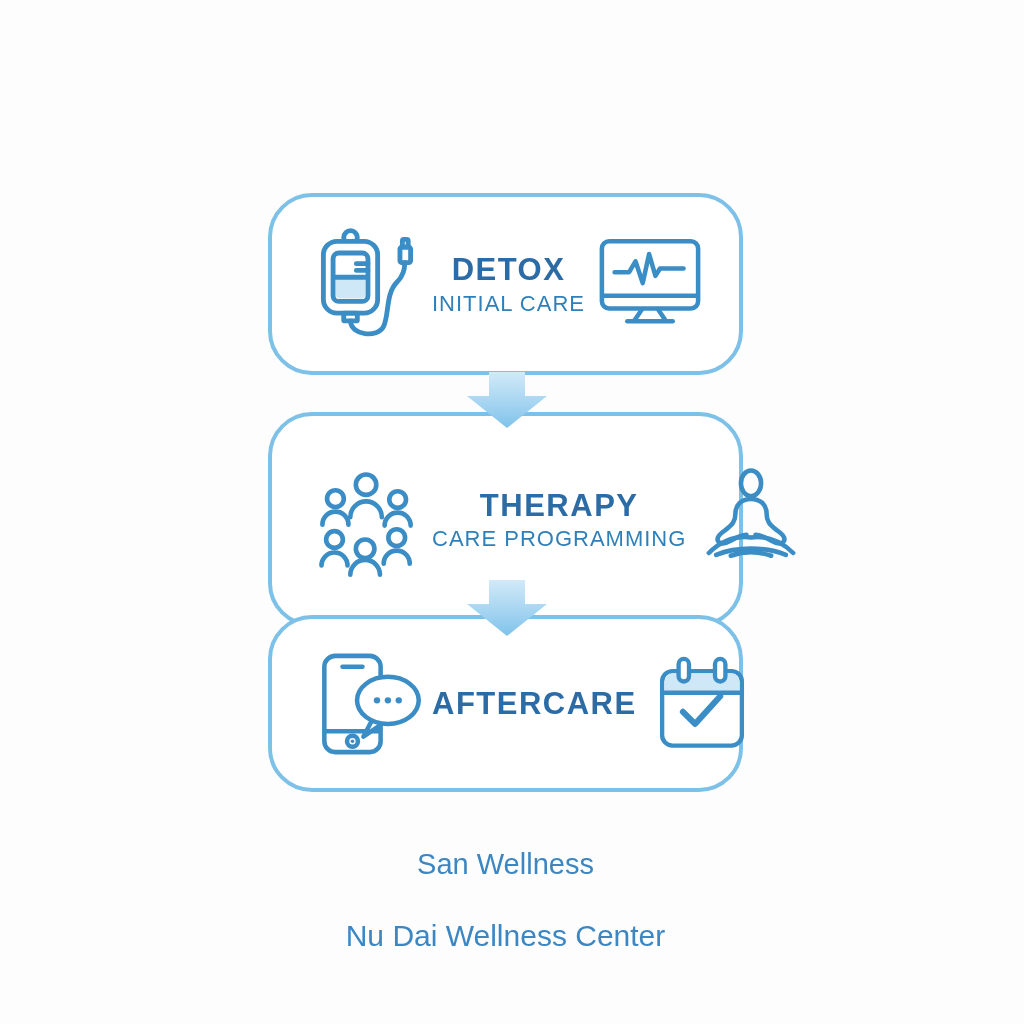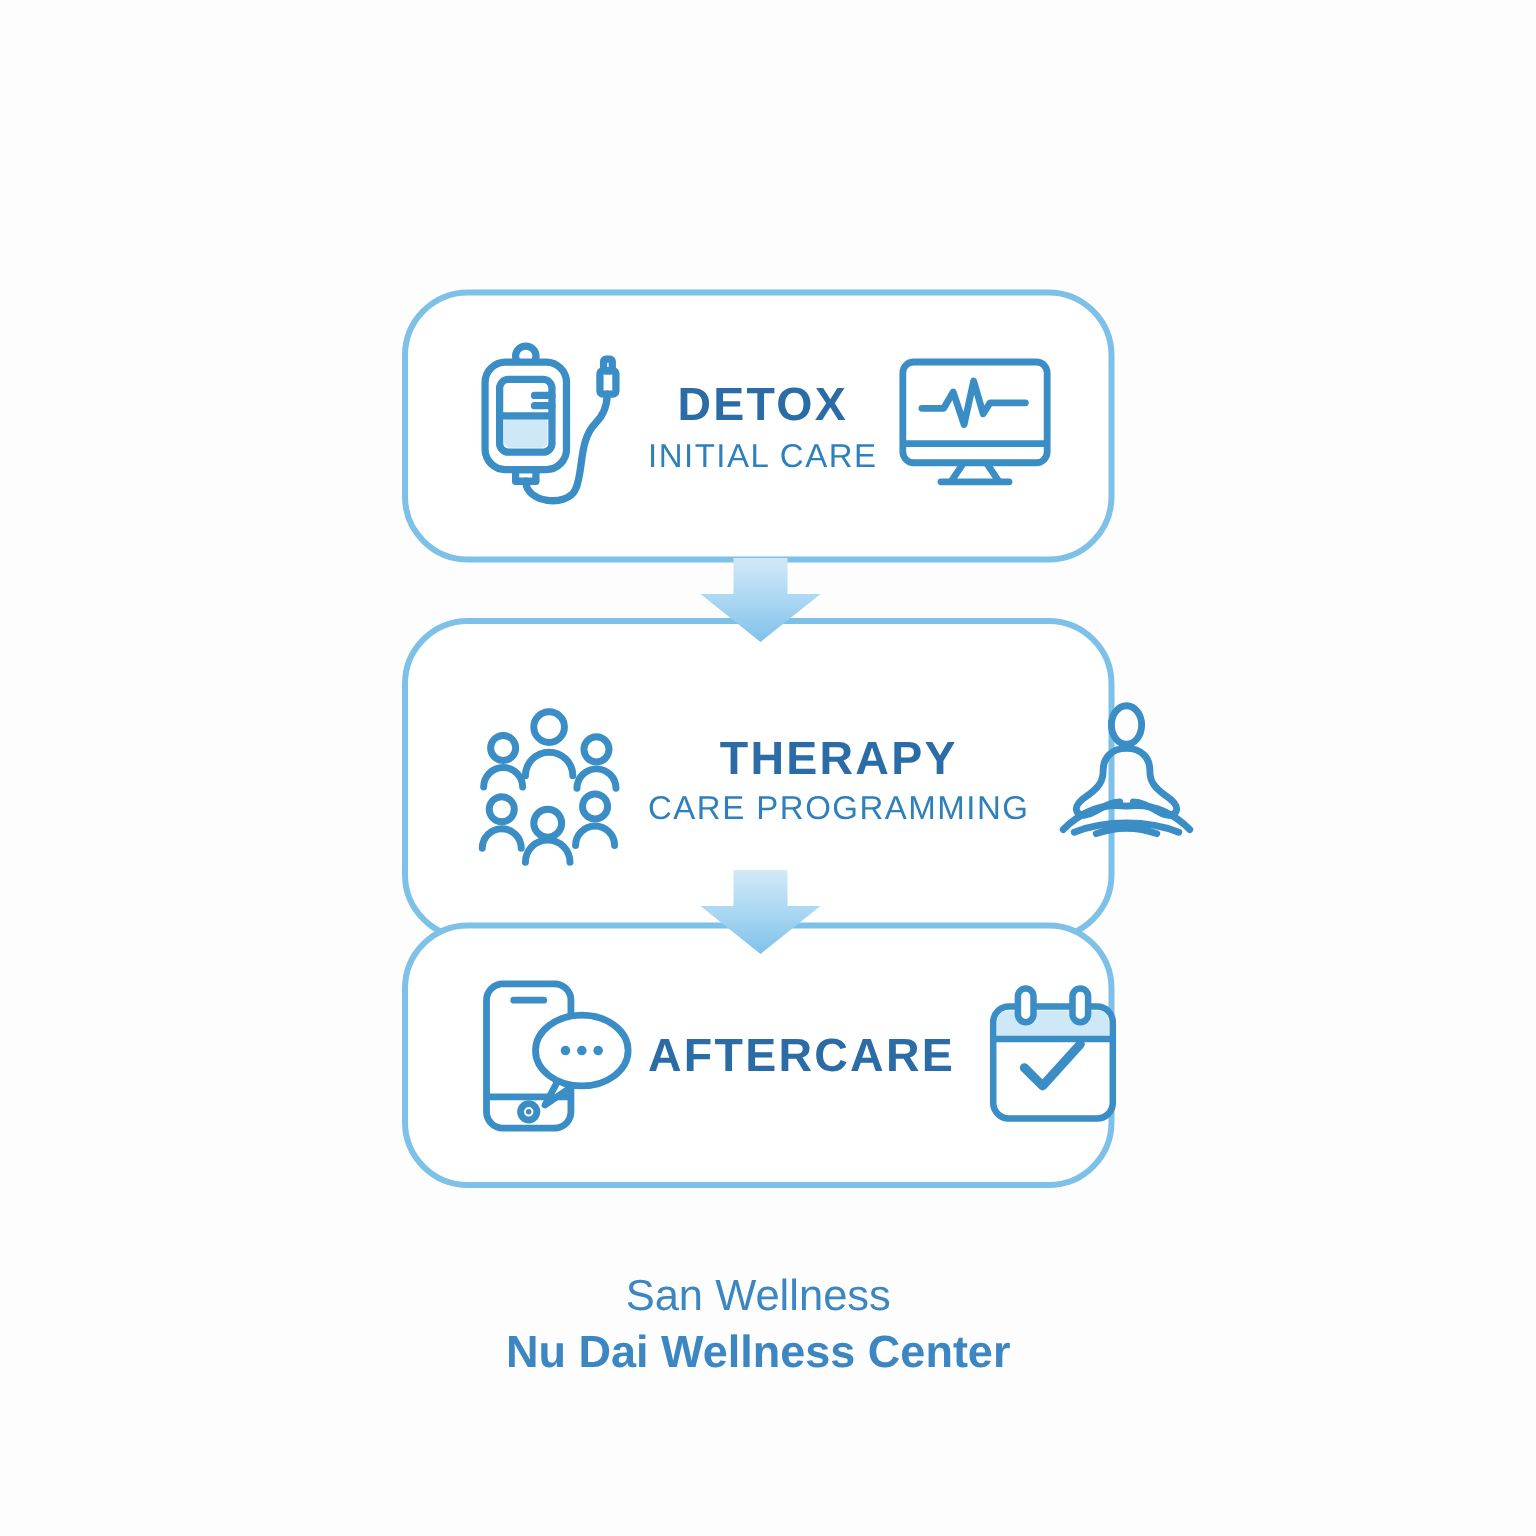--- a/index.html
+++ b/index.html
@@ -68,21 +68,21 @@
 
   .footer {
     position:absolute;
     left:268px;
     top:845px;
     width:475px;
     text-align:center;
     color:#3c86c2;
   }
   .footer-line1 { font-size:29px; font-weight:500; line-height:38px; }
-  .footer-line2 { font-size:30px; font-weight:700; line-height:38px; }
+  .footer-line2 { font-size:30px; font-weight:400; line-height:38px;margin-top:34px; }
 
   svg { display:block; }
   .st  { stroke:#3b8dc6; stroke-width:5; fill:none; stroke-linecap:round; stroke-linejoin:round; }
   .stw { stroke:#3b8dc6; stroke-width:5; fill:#ffffff; stroke-linecap:round; stroke-linejoin:round; }
   .fl  { fill:#cfe8f8; stroke:none; }
   .fd  { fill:#3b8dc6; stroke:none; }
 </style>
 </head>
 <body>
 

